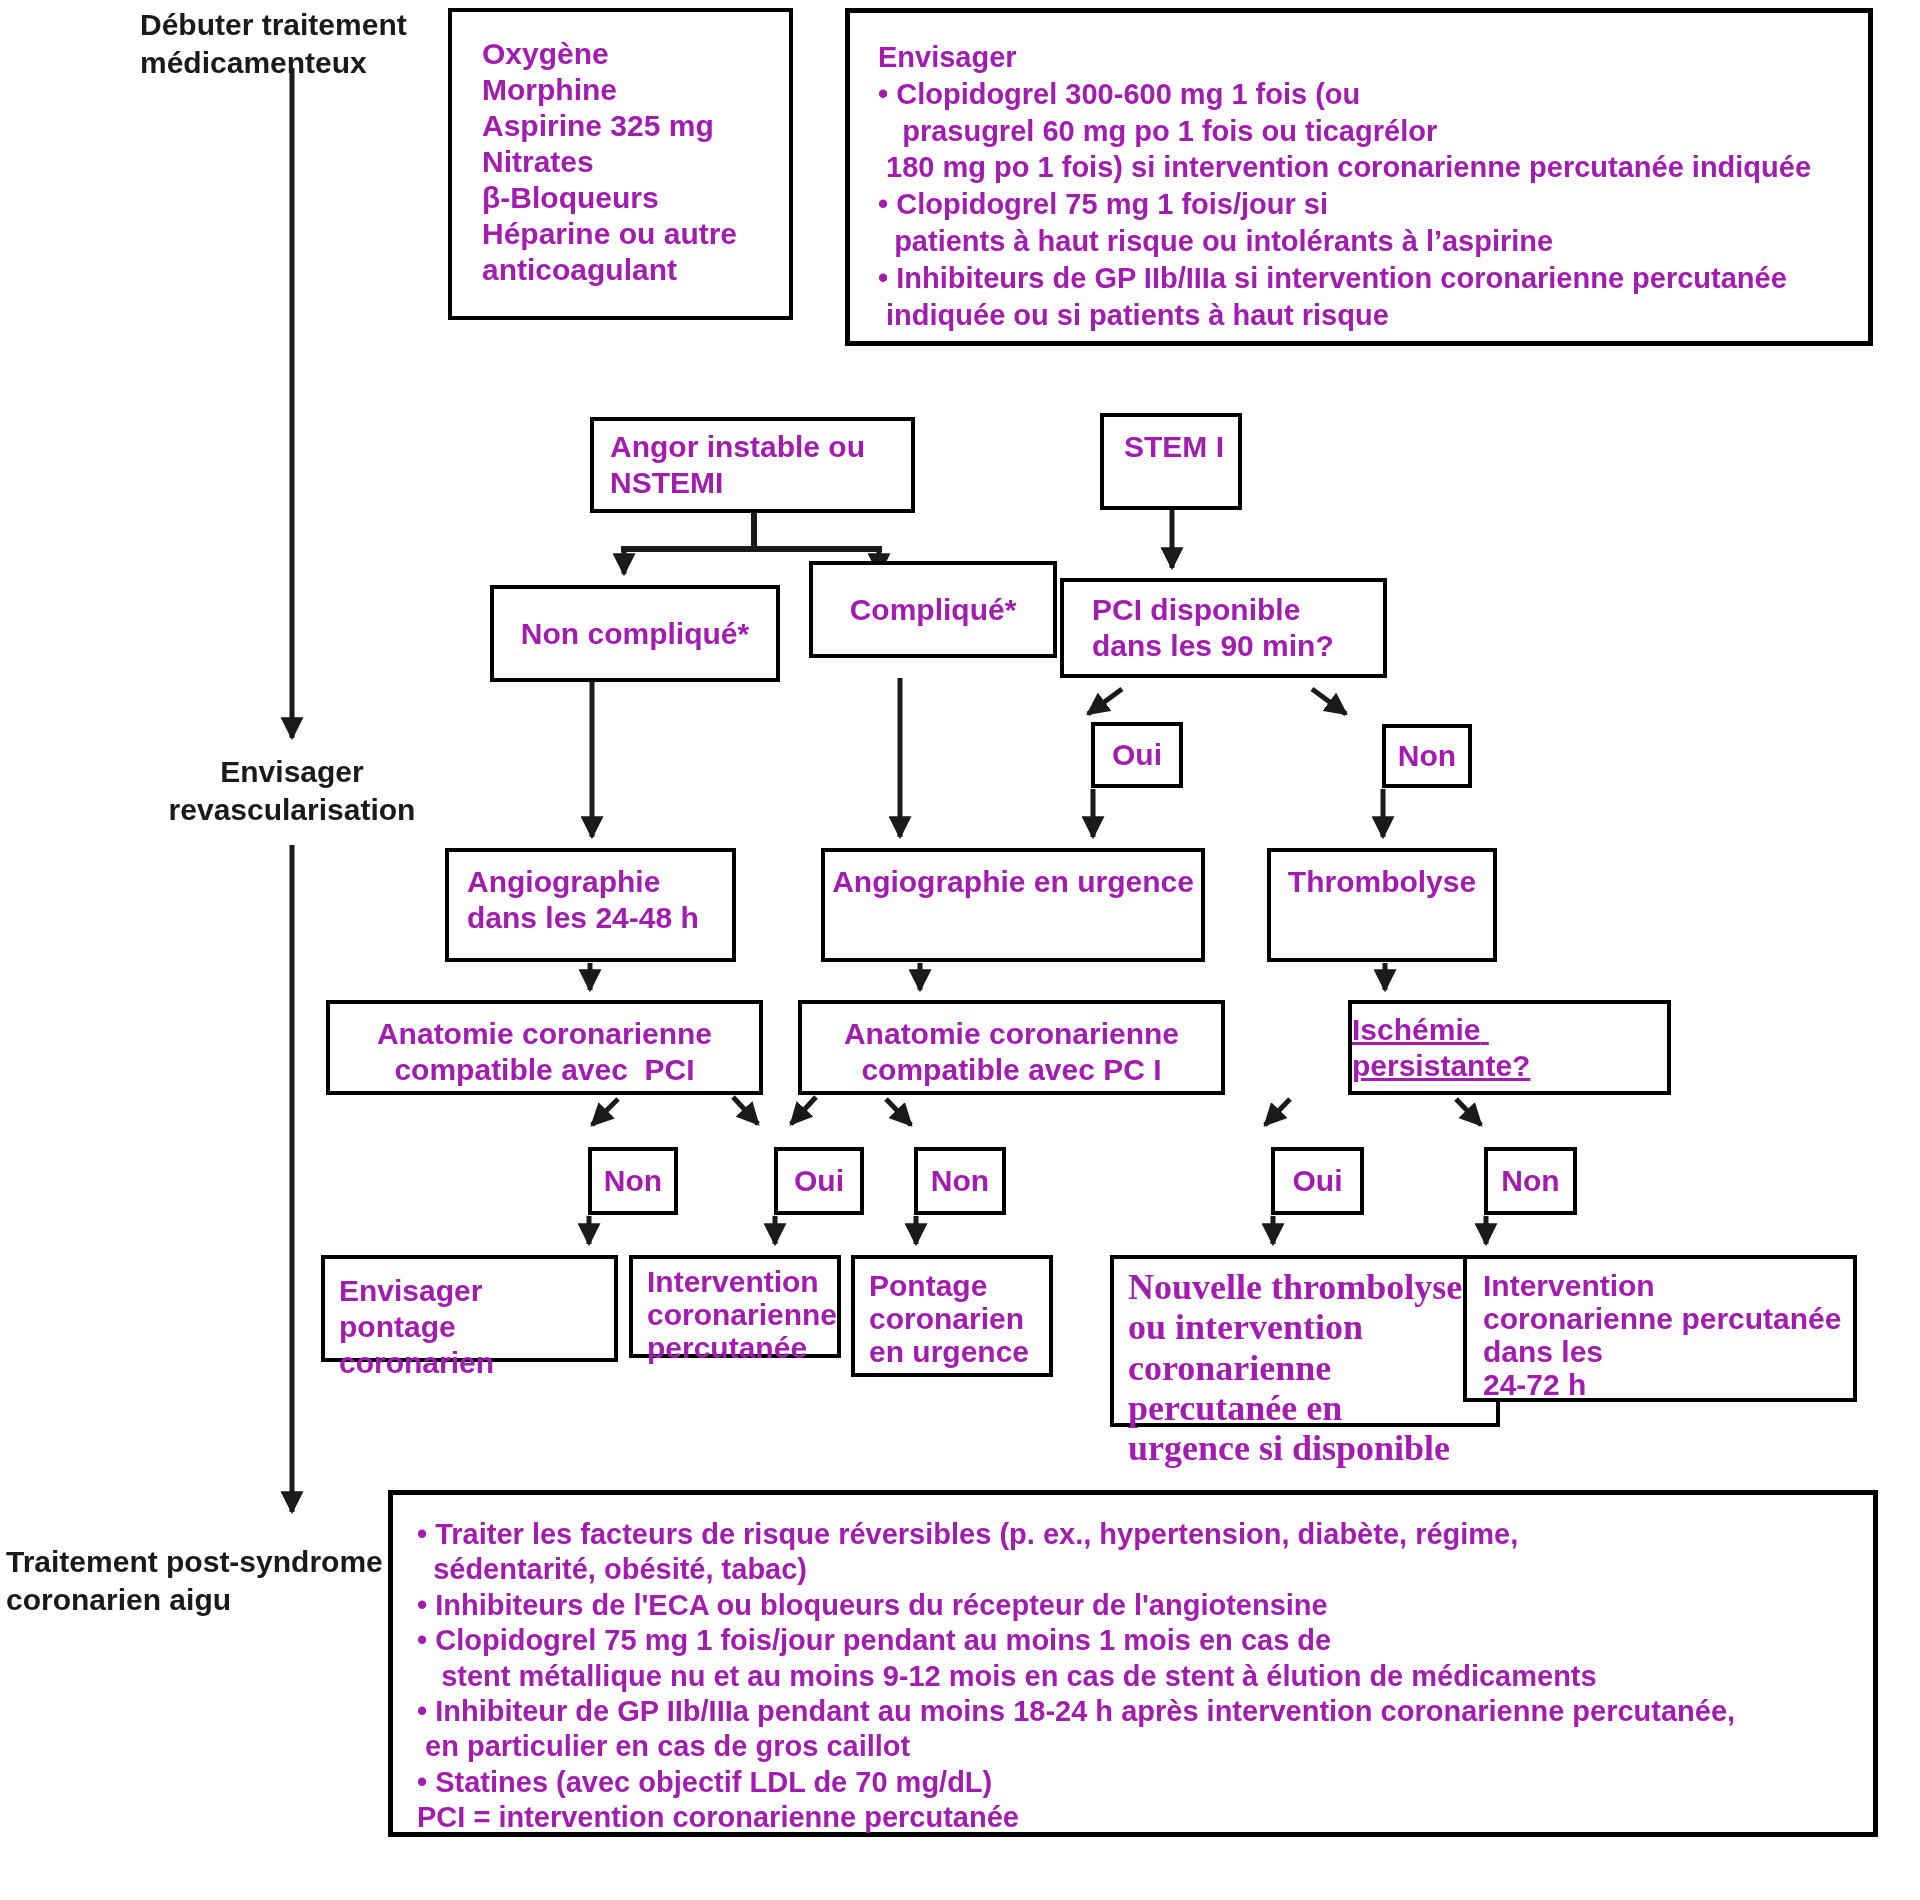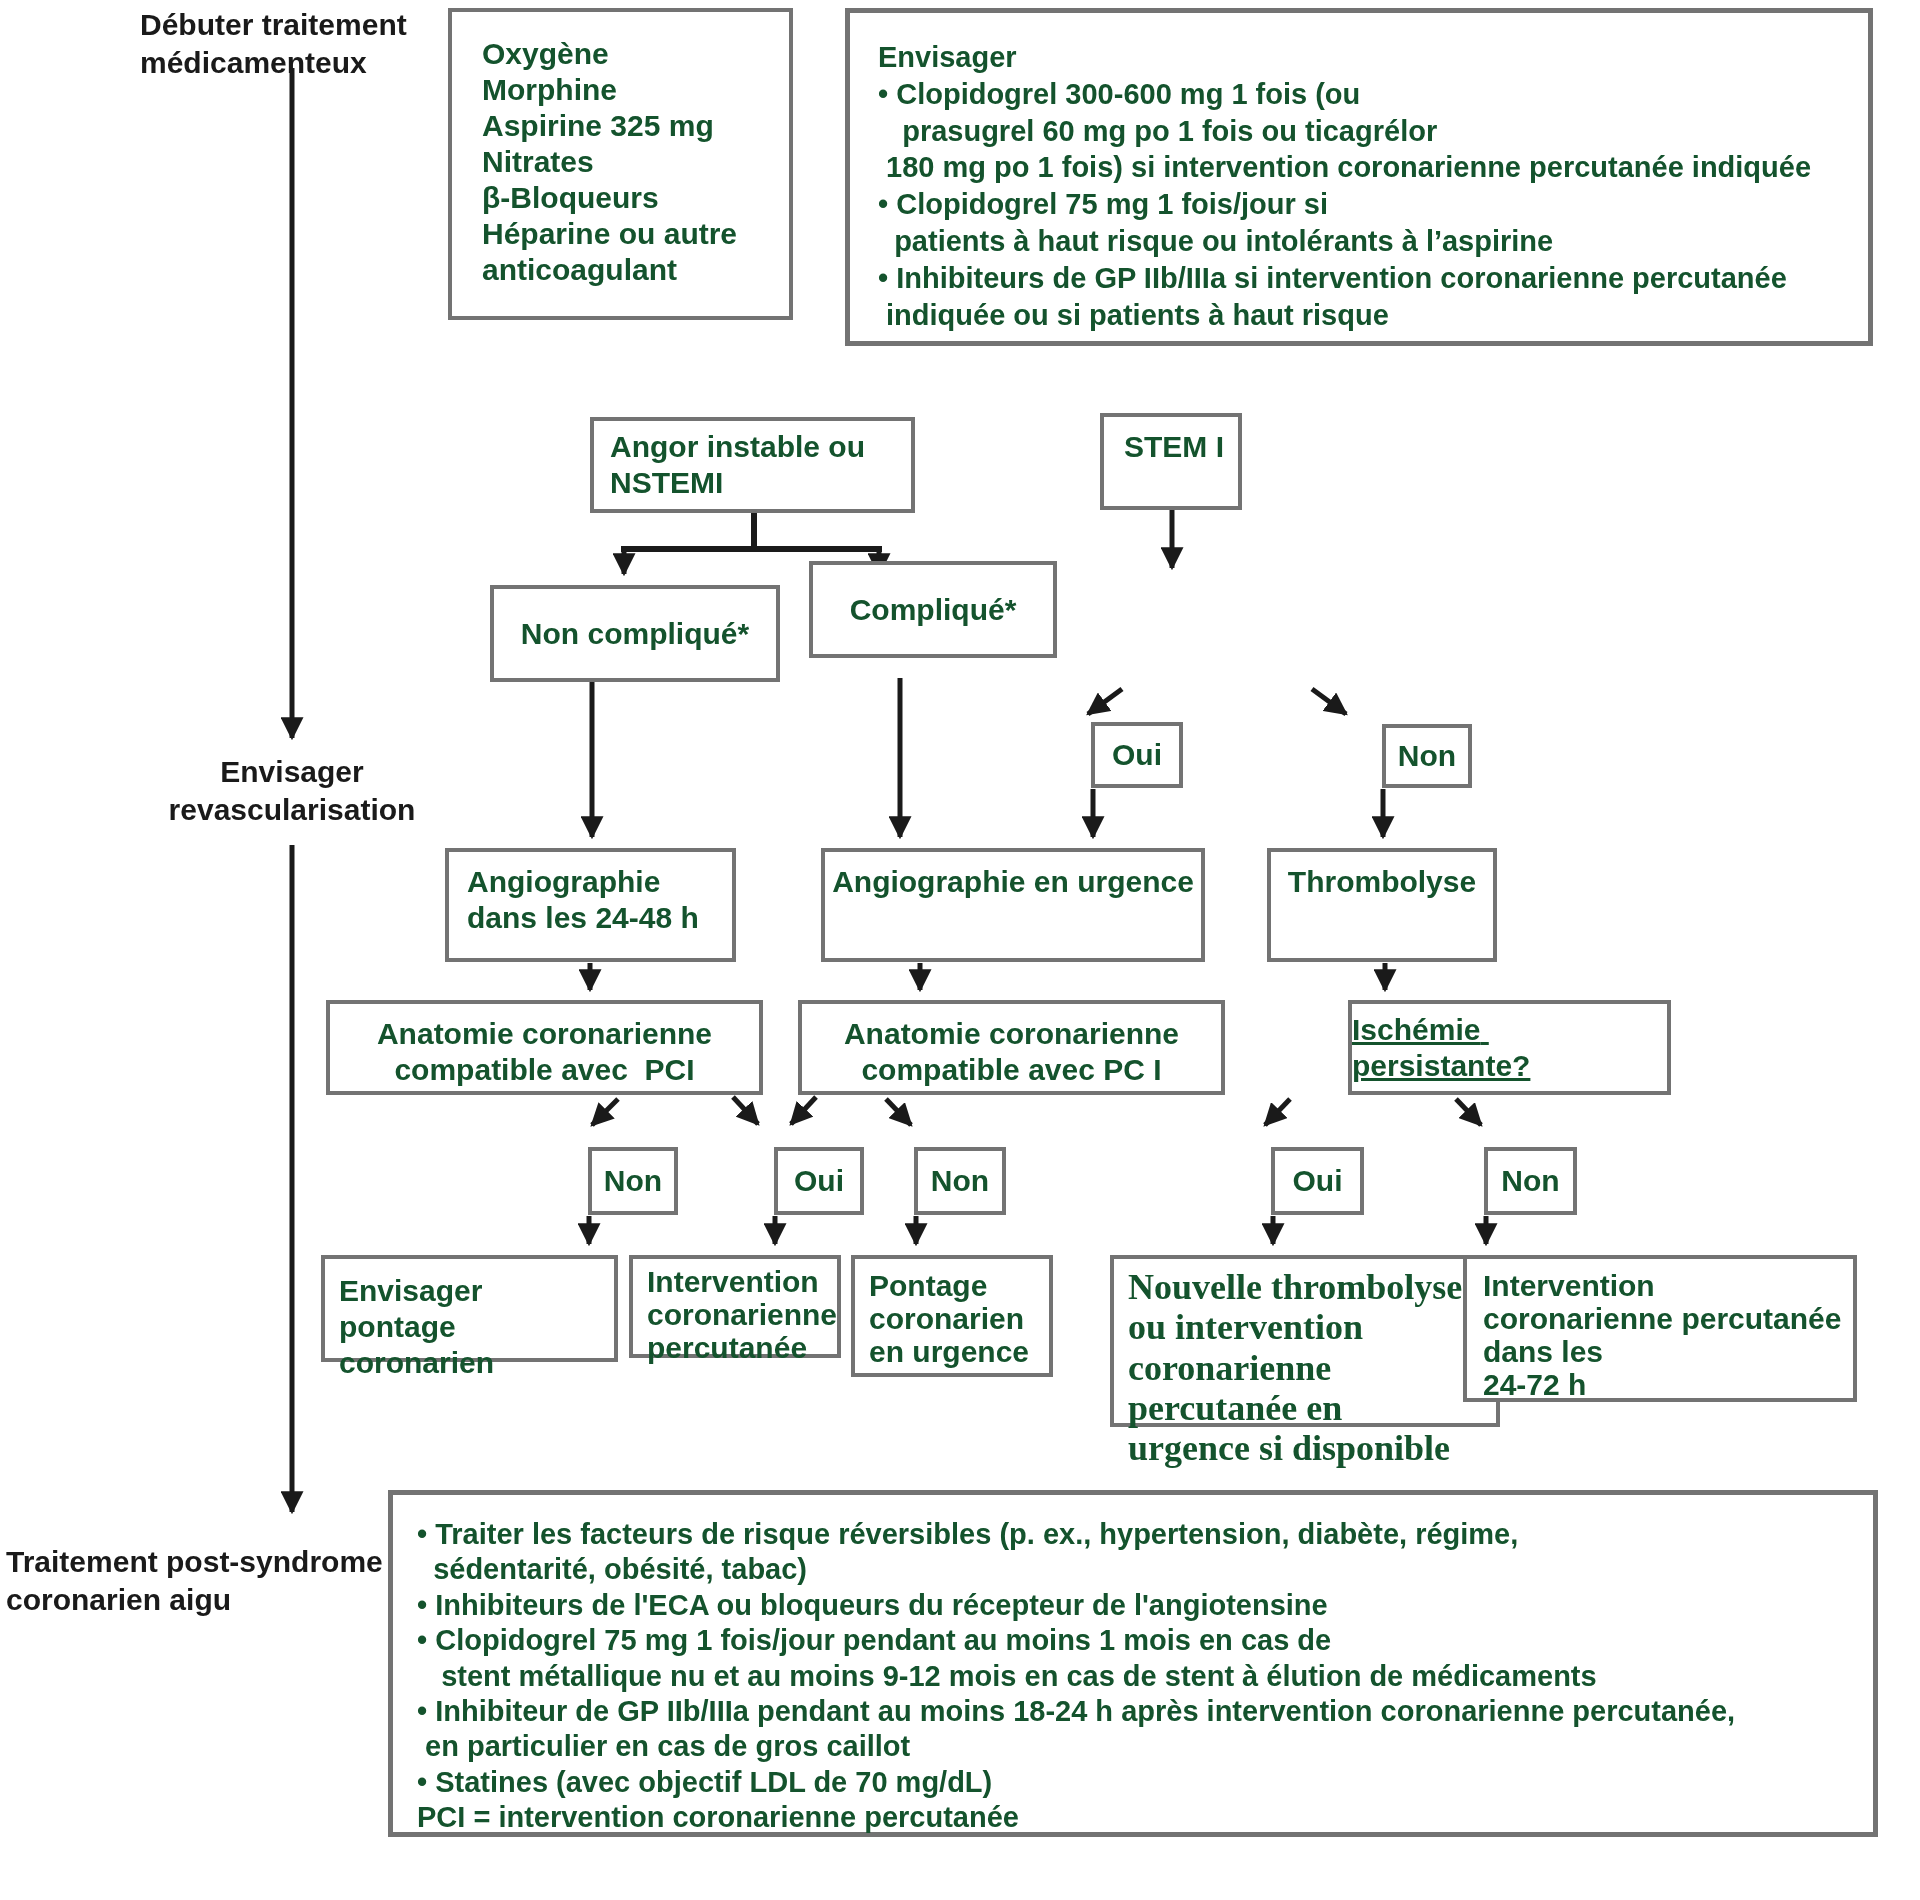--- a/index.html
+++ b/index.html
@@ -6,27 +6,27 @@
   #canvas{
     position:relative;
     width:1920px;height:1900px;
     background:#ffffff;
     font-family:"Liberation Sans","DejaVu Sans",sans-serif;
     color:#1a1a1a;
   }
   .fbox{
     position:absolute;
     box-sizing:border-box;
-    border:4px solid #737373;
+    border:4px solid #000000;
     background:#ffffff;
     font-weight:bold;
     font-size:30px;
     line-height:1.2;
     white-space:pre-wrap;
-    color:#14532d;
+    color:#a21caf;
   }
   .fbox.big{border-width:5px;font-size:29px;line-height:1.27;}
   .fbox.centerflex{display:flex;align-items:center;justify-content:center;margin-left:44px;}
   .fbox.ctext{text-align:center;}
   .stage{
     position:absolute;
     font-weight:bold;
     font-size:30px;
     line-height:1.25;
     white-space:pre-wrap;
@@ -106,20 +106,22 @@
   patients à haut risque ou intolérants à l’aspirine
 • Inhibiteurs de GP IIb/IIIa si intervention coronarienne percutanée
  indiquée ou si patients à haut risque</div>
 
   <div class="fbox" style="left:590px;top:417px;width:325px;height:96px;padding:8px 0 0 16px;">Angor instable ou
 NSTEMI</div>
   <div class="fbox" style="left:1100px;top:413px;width:142px;height:97px;padding:12px 0 0 20px;">STEM I</div>
 
   <div class="fbox centerflex" style="left:446px;top:585px;width:290px;height:97px;">Non compliqué*</div>
   <div class="fbox centerflex" style="left:765px;top:561px;width:248px;height:97px;">Compliqué*</div>
+  <div class="fbox" style="left:1060px;top:578px;width:327px;height:100px;padding:10px 0 0 28px;">PCI disponible
+dans les 90 min?</div>
 
   <div class="fbox centerflex" style="left:1047px;top:722px;width:92px;height:66px;">Oui</div>
   <div class="fbox centerflex" style="left:1338px;top:724px;width:90px;height:64px;">Non</div>
 
   <div class="fbox" style="left:445px;top:848px;width:291px;height:114px;padding:12px 0 0 18px;">Angiographie
 dans les 24-48 h</div>
   <div class="fbox ctext" style="left:821px;top:848px;width:384px;height:114px;padding-top:12px;">Angiographie en urgence</div>
   <div class="fbox ctext" style="left:1267px;top:848px;width:230px;height:114px;padding-top:12px;">Thrombolyse</div>
 
   <div class="fbox ctext" style="left:326px;top:1000px;width:437px;height:95px;padding-top:12px;">Anatomie coronarienne

